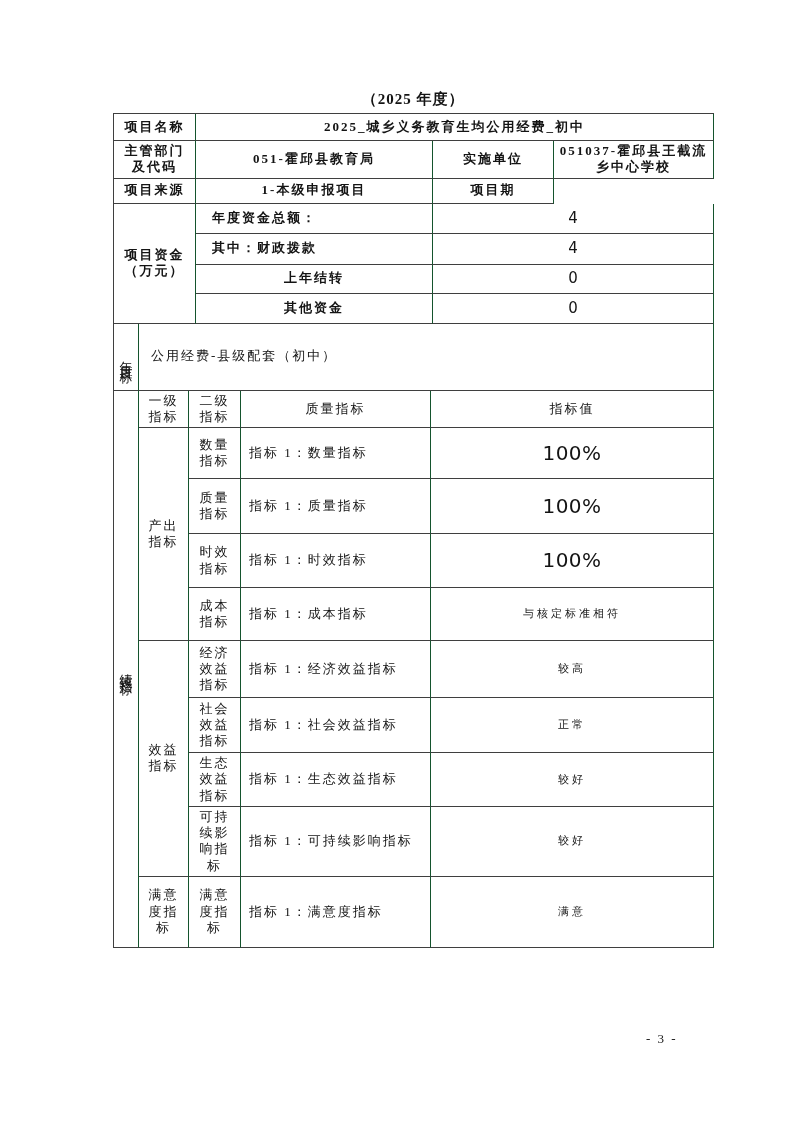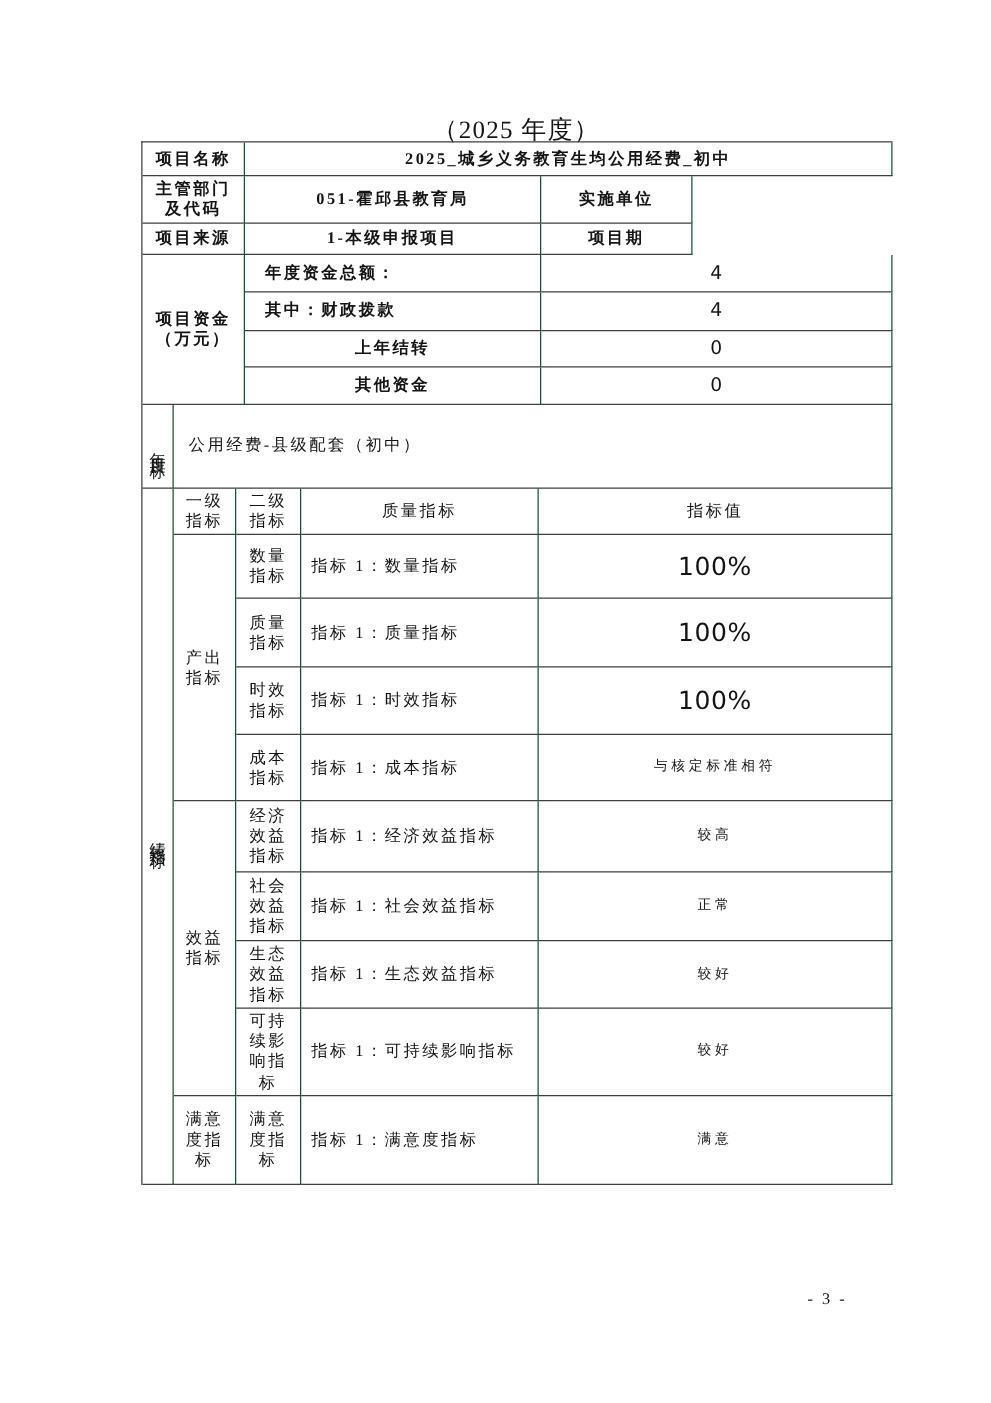--- a/index.html
+++ b/index.html
@@ -4,21 +4,21 @@
 <style>
   * { margin:0; padding:0; box-sizing:border-box; }
   html,body { background:#ffffff; }
   body {
     width:793px; height:1122px; position:relative;
     font-family:"Liberation Serif","DejaVu Serif",serif;
     color:#141414;
   }
   .doc-title {
     position:absolute; left:113px; top:90px; width:600px;
-    text-align:center; font-size:20px; letter-spacing:1px; font-weight:400;
+    text-align:center; font-size:15px; letter-spacing:1px; font-weight:700;
   }
   .doc-table {
     position:absolute; left:113px; top:113px; width:601px;
     border-top:1px solid #3f3f3f; border-left:1px solid #3f3f3f;
     font-size:13px;
   }
   .trow { display:flex; }
   .grp { display:flex; }
   .grp-col { flex:1; display:flex; flex-direction:column; }
   .grp-col > .trow:last-child { flex:1; }
@@ -70,20 +70,22 @@
   <div class="trow">
     <div class="cell w82 h27 bold">项目名称</div>
     <div class="cell h27 bold" style="width:518px;">2025_城乡义务教育生均公用经费_初中</div>
   </div>
 
   <div class="trow">
     <div class="cell w82 h33 bold">主管部门
 及代码</div>
     <div class="cell w237 h33 bold">051-霍邱县教育局</div>
     <div class="cell w121 h33 bold">实施单位</div>
+    <div class="cell w160 h33 bold">051037-霍邱县王截流
+乡中心学校</div>
   </div>
 
   <div class="trow">
     <div class="cell w82 h25 bold">项目来源</div>
     <div class="cell w237 h25 bold">1-本级申报项目</div>
     <div class="cell w121 h25 bold">项目期</div>
   </div>
 
   <div class="grp">
     <div class="cell w82 bold">项目资金

